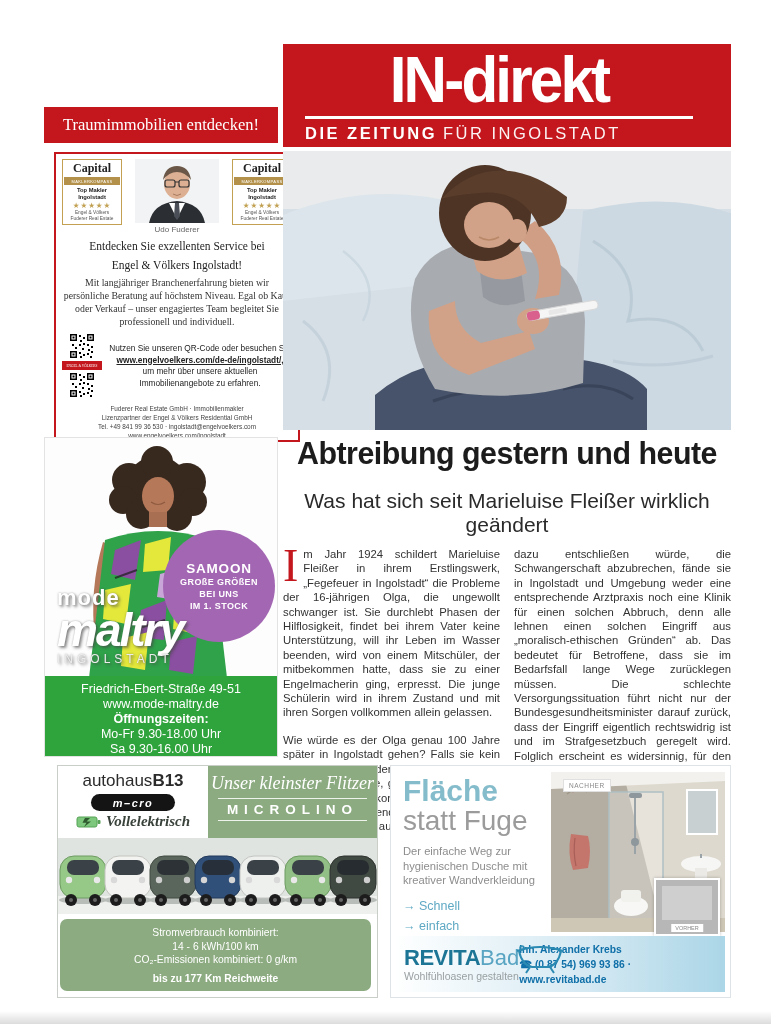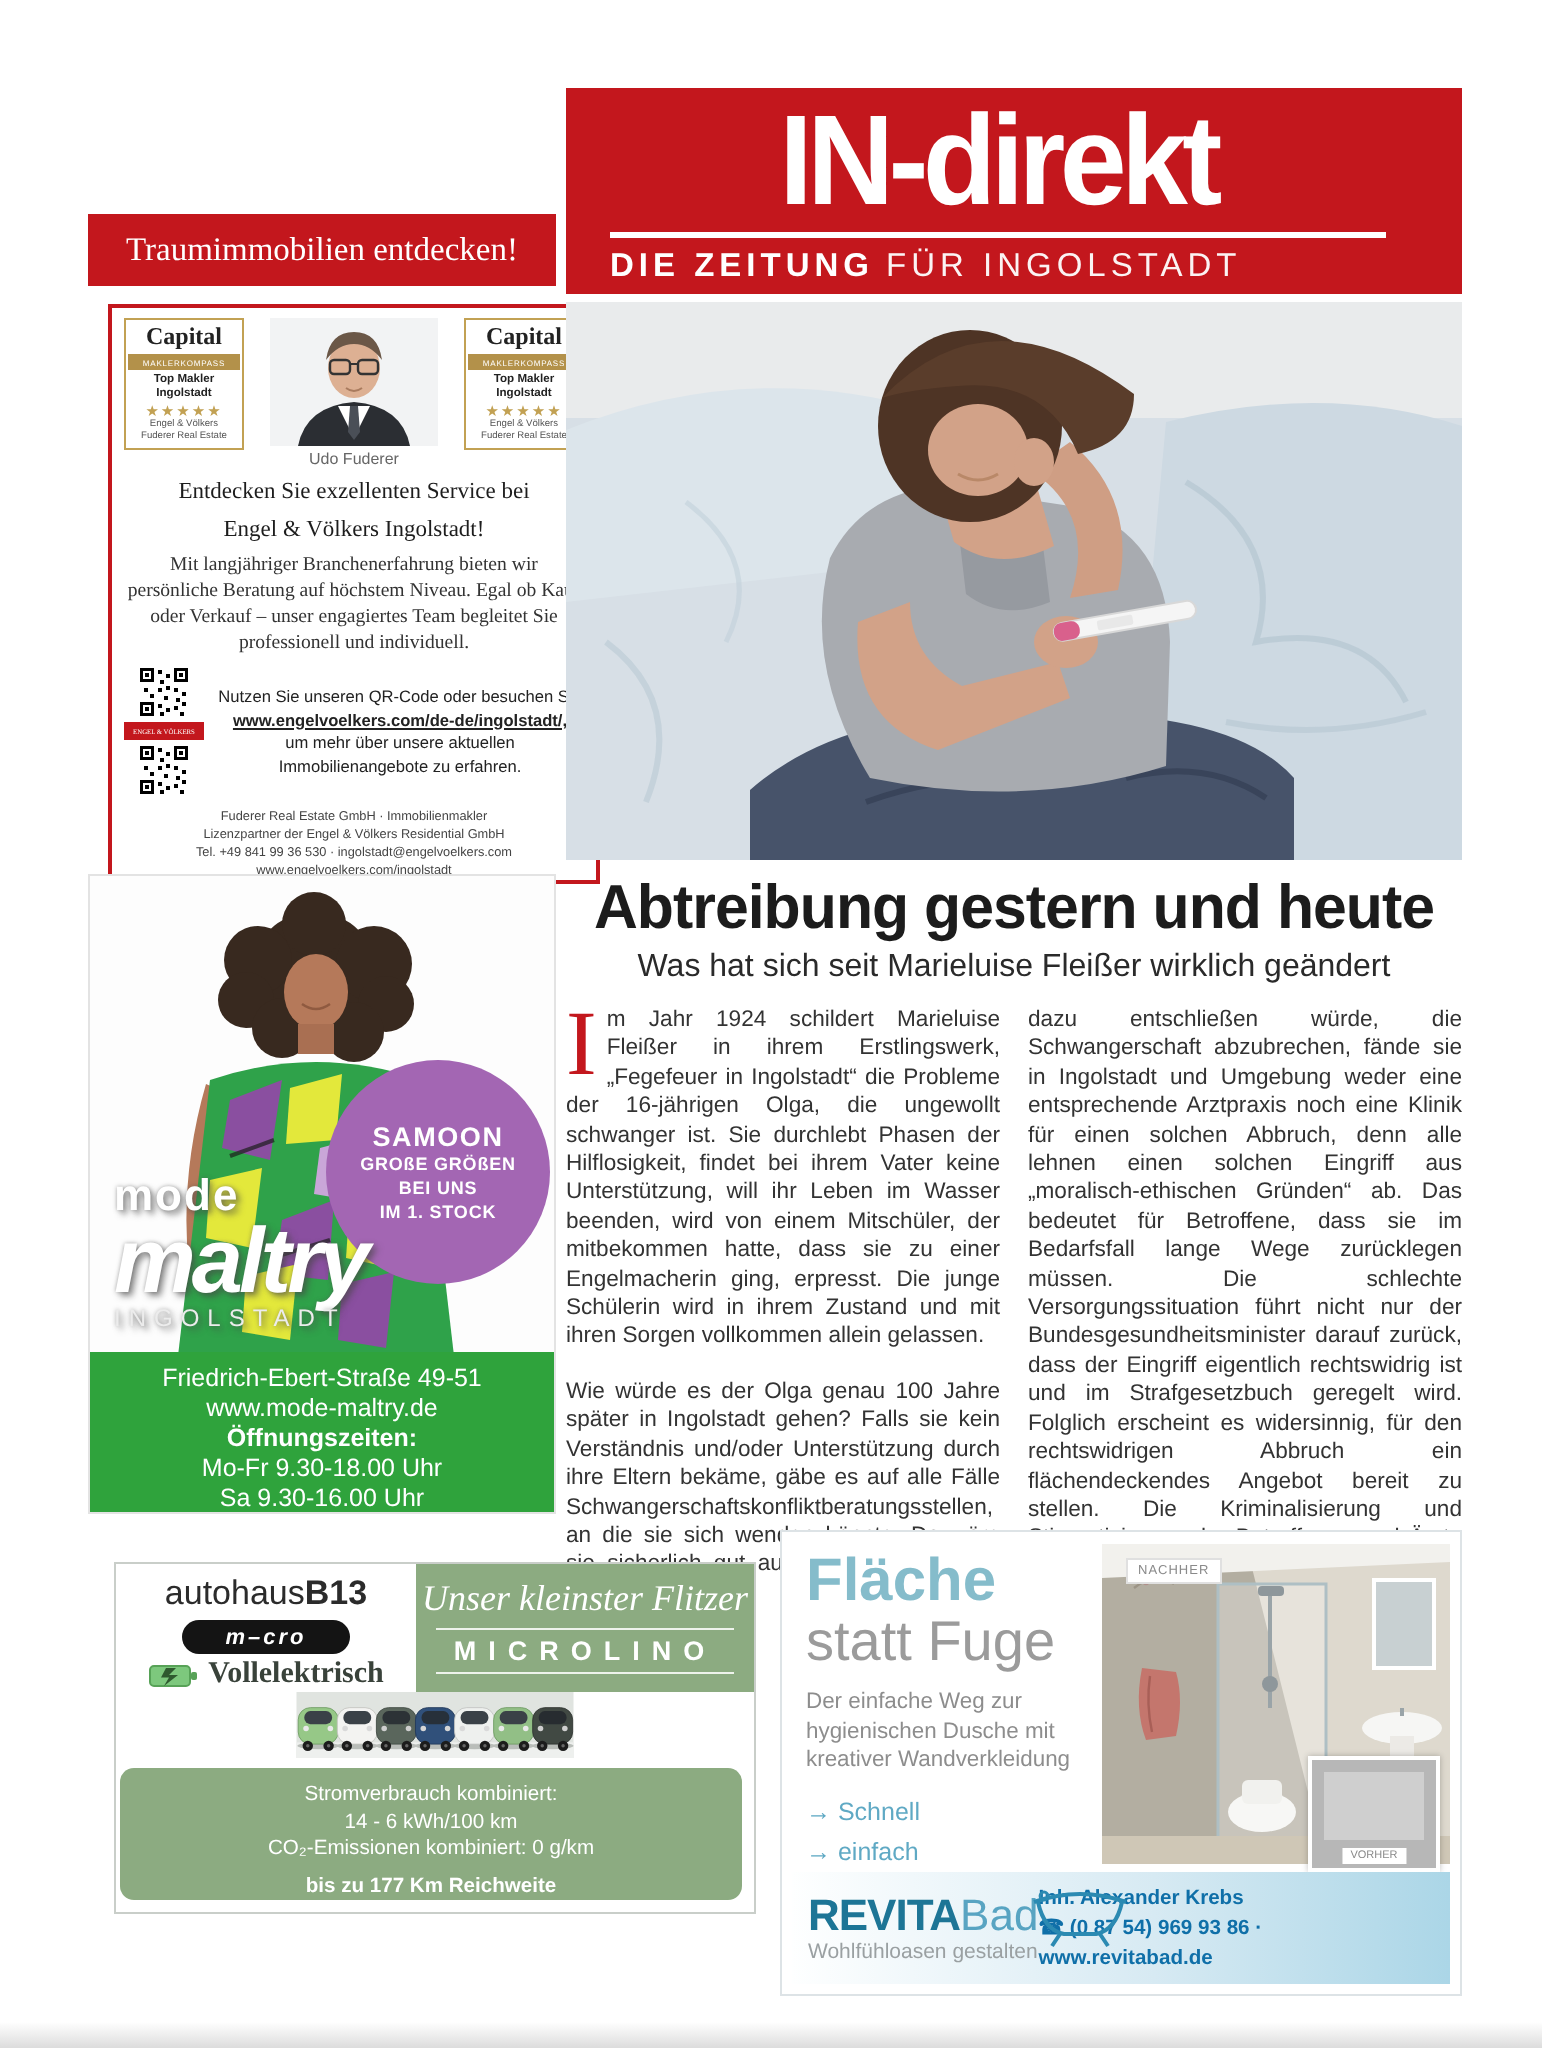--- a/index.html
+++ b/index.html
@@ -48,21 +48,21 @@
   .ev-fine{margin-top:6px;text-align:center;font-size:6.4px;line-height:9px;color:#444;}
 
   
   .main-photo{position:absolute;left:283px;top:151px;width:448px;height:279px;overflow:hidden;}
   .main-photo svg{display:block;}
 
   
   .article{position:absolute;left:283px;top:436px;width:448px;}
   .art-title{font-size:31px;font-weight:bold;text-align:center;letter-spacing:-.5px;color:#1c1c1c;
              transform:scaleX(.98);transform-origin:center;}
-  .art-sub{font-size:16px;text-align:center;margin-top:3px;color:#2a2a2a;}
+  .art-sub{font-size:21px;text-align:center;margin-top:17px;color:#2a2a2a;}
   .art-cols{display:flex;gap:14px;margin-top:10px;}
   .art-col{flex:1;font-size:11.3px;line-height:14.4px;text-align:justify;color:#333;}
   .art-col p{margin:0 0 13px 0;}
   .dropcap{float:left;font-family:"Liberation Serif",serif;color:#c3171d;font-size:46px;
            line-height:38px;padding-right:5px;font-weight:normal;}
   .art-end{display:flex;justify-content:space-between;align-items:baseline;}
   .art-end b{font-weight:bold;}
   .credit{font-size:8.3px;color:#8a8a8a;}
 
   
@@ -77,30 +77,30 @@
   .maltry-logo{position:absolute;left:12px;top:150px;color:#fff;
                text-shadow:2px 2px 3px rgba(70,70,70,.6),0 0 2px rgba(90,90,90,.5);}
   .ml-mode{font-size:22px;font-weight:bold;letter-spacing:1px;line-height:20px;}
   .ml-maltry{font-size:46px;font-weight:bold;letter-spacing:-2px;line-height:44px;font-style:italic;}
   .ml-city{font-size:12px;letter-spacing:4px;color:#ececec;line-height:14px;}
   .maltry-footer{position:absolute;left:0;right:0;bottom:0;height:80px;background:#2fa33c;color:#fff;
                  text-align:center;font-size:12.5px;line-height:15px;padding-top:6px;box-sizing:border-box;}
   .mf-bold{font-weight:bold;}
 
   
-  .auto{position:absolute;left:57px;top:765px;width:321px;height:176px;border:1px solid #c9cec9;
-        background:#fff;box-sizing:border-box;display:flex;flex-direction:column;margin-top:16px;}
+  .auto{position:absolute;left:57px;top:765px;width:321px;height:233px;border:1px solid #c9cec9;
+        background:#fff;box-sizing:border-box;display:flex;flex-direction:column;}
   .auto-top{display:flex;height:72px;}
   .auto-top-left{width:150px;text-align:center;padding-top:5px;}
   .ah-logo{font-size:17px;color:#2b2b2b;}
   .ah-logo b{font-weight:bold;}
   .micro-pill{margin:3px auto 2px auto;width:84px;background:#141414;color:#fff;border-radius:11px;
               font-size:11px;font-weight:bold;font-style:italic;letter-spacing:1.5px;padding:2.5px 0;}
   .elek{display:flex;align-items:center;justify-content:center;gap:4px;margin-top:2px;}
-  .elek-t{font-family:"Liberation Serif",serif;font-weight:bold;font-size:15px;color:#39423a;}
+  .elek-t{font-family:"Liberation Serif",serif;font-style:italic;font-weight:bold;font-size:15px;color:#39423a;}
   .auto-top-right{flex:1;background:#8cab81;color:#fff;text-align:center;padding-top:7px;}
   .auto-tag{font-family:"Liberation Serif",serif;font-style:italic;font-size:18px;}
   .auto-model{margin:4px auto 0 auto;width:88%;border-top:1.5px solid rgba(255,255,255,.85);
               border-bottom:1.5px solid rgba(255,255,255,.85);padding:3px 0;
               font-weight:bold;letter-spacing:6px;font-size:13.5px;}
   .auto-cars{display:block;}
   .auto-bottom{flex:1;display:flex;}
   .auto-contact{width:148px;padding:5px 0 0 9px;font-size:10.3px;line-height:13px;color:#4a4a4a;text-align:left;}
   .ac-b{font-weight:bold;color:#222;font-size:10.8px;}
   .auto-specs{flex:1;margin:5px 6px 6px 2px;background:#8cab81;border-radius:7px;color:#fff;

